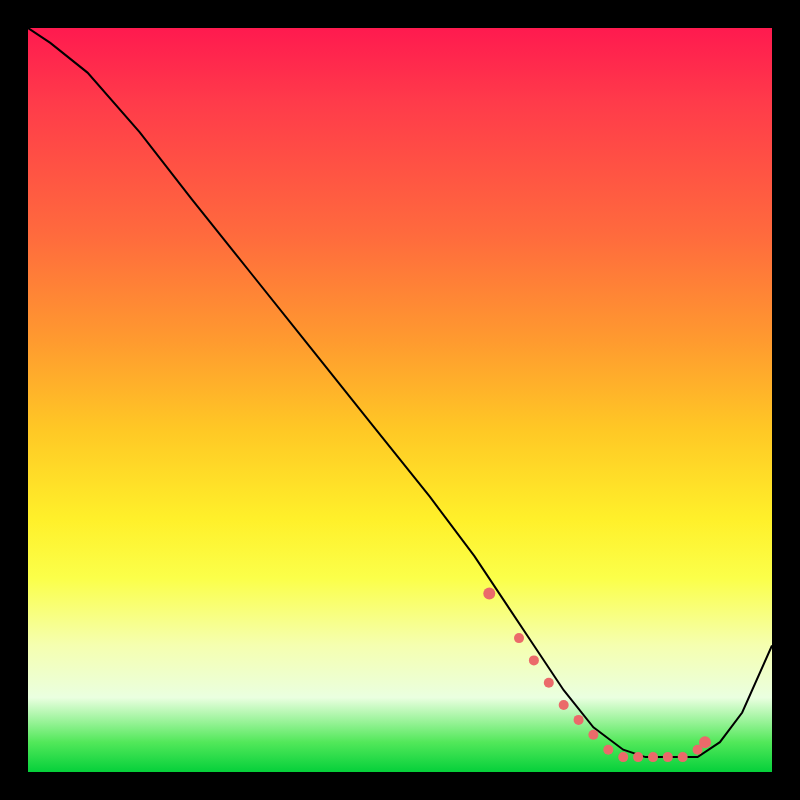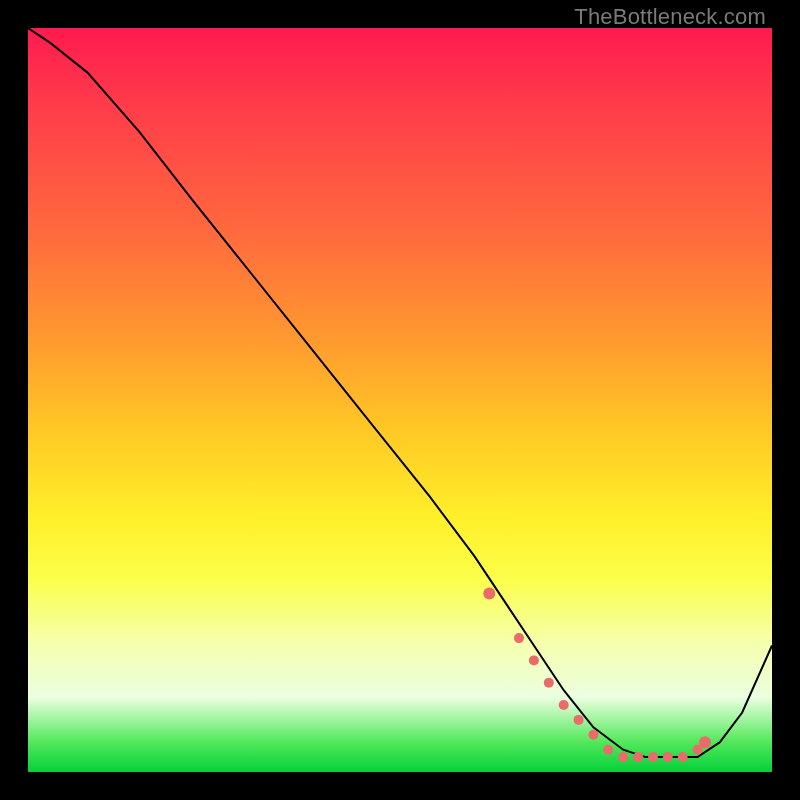--- a/index.html
+++ b/index.html
@@ -88,15 +88,14 @@
           <circle cx="625.0" cy="729.1" r="5" class="dot"></circle>
           <circle cx="639.8" cy="729.1" r="5" class="dot"></circle>
           <circle cx="654.7" cy="729.1" r="5" class="dot"></circle>
           <circle cx="669.6" cy="721.7" r="5" class="dot"></circle>
           <circle cx="677.0" cy="714.2" r="6" class="dot"></circle>
         </g>
     </svg>
 
   </div>
 
-  <div class="watermark">TheBottleneck.com</div>
 
 </div>
 
 </body></html>

